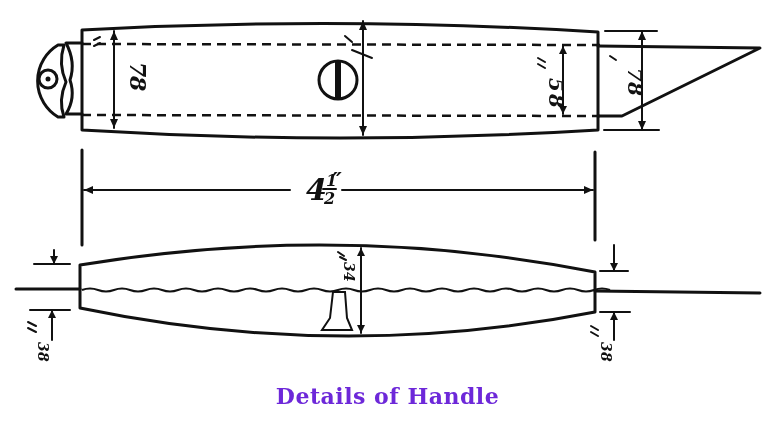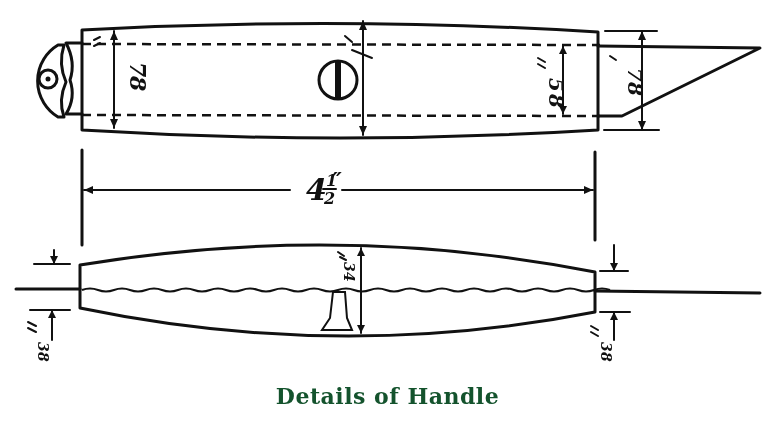--- a/index.html
+++ b/index.html
@@ -5,21 +5,21 @@
   html, body { margin: 0; padding: 0; background: #ffffff; }
   body { width: 775px; height: 425px; overflow: hidden; position: relative; }
   #canvas { position: absolute; left: 0; top: 0; width: 775px; height: 425px; }
   .ink { stroke: #111; fill: none; stroke-width: 3; stroke-linecap: round; stroke-linejoin: round; }
   .thin { stroke: #111; fill: none; stroke-width: 2; stroke-linecap: round; }
   .dash { stroke: #111; fill: none; stroke-width: 2.5; stroke-dasharray: 9 6; }
   .wavy { stroke: #111; fill: none; stroke-width: 2; }
   .dimtxt { font-family: "DejaVu Serif", serif; font-style: italic; font-weight: bold; fill: #111; }
   .caption {
     position: absolute; left: 0; width: 775px; top: 383px; text-align: center;
-    font-family: "DejaVu Serif", serif; font-weight: bold; font-size: 22px; color: #14532d;
+    font-family: "DejaVu Serif", serif; font-weight: bold; font-size: 22px; color: #6d28d9;
     letter-spacing: 0.5px;
   }
 </style>
 </head>
 <body>
 
 <svg id="canvas" viewBox="0 0 775 425" xmlns="http://www.w3.org/2000/svg">
 
   <g>
 

